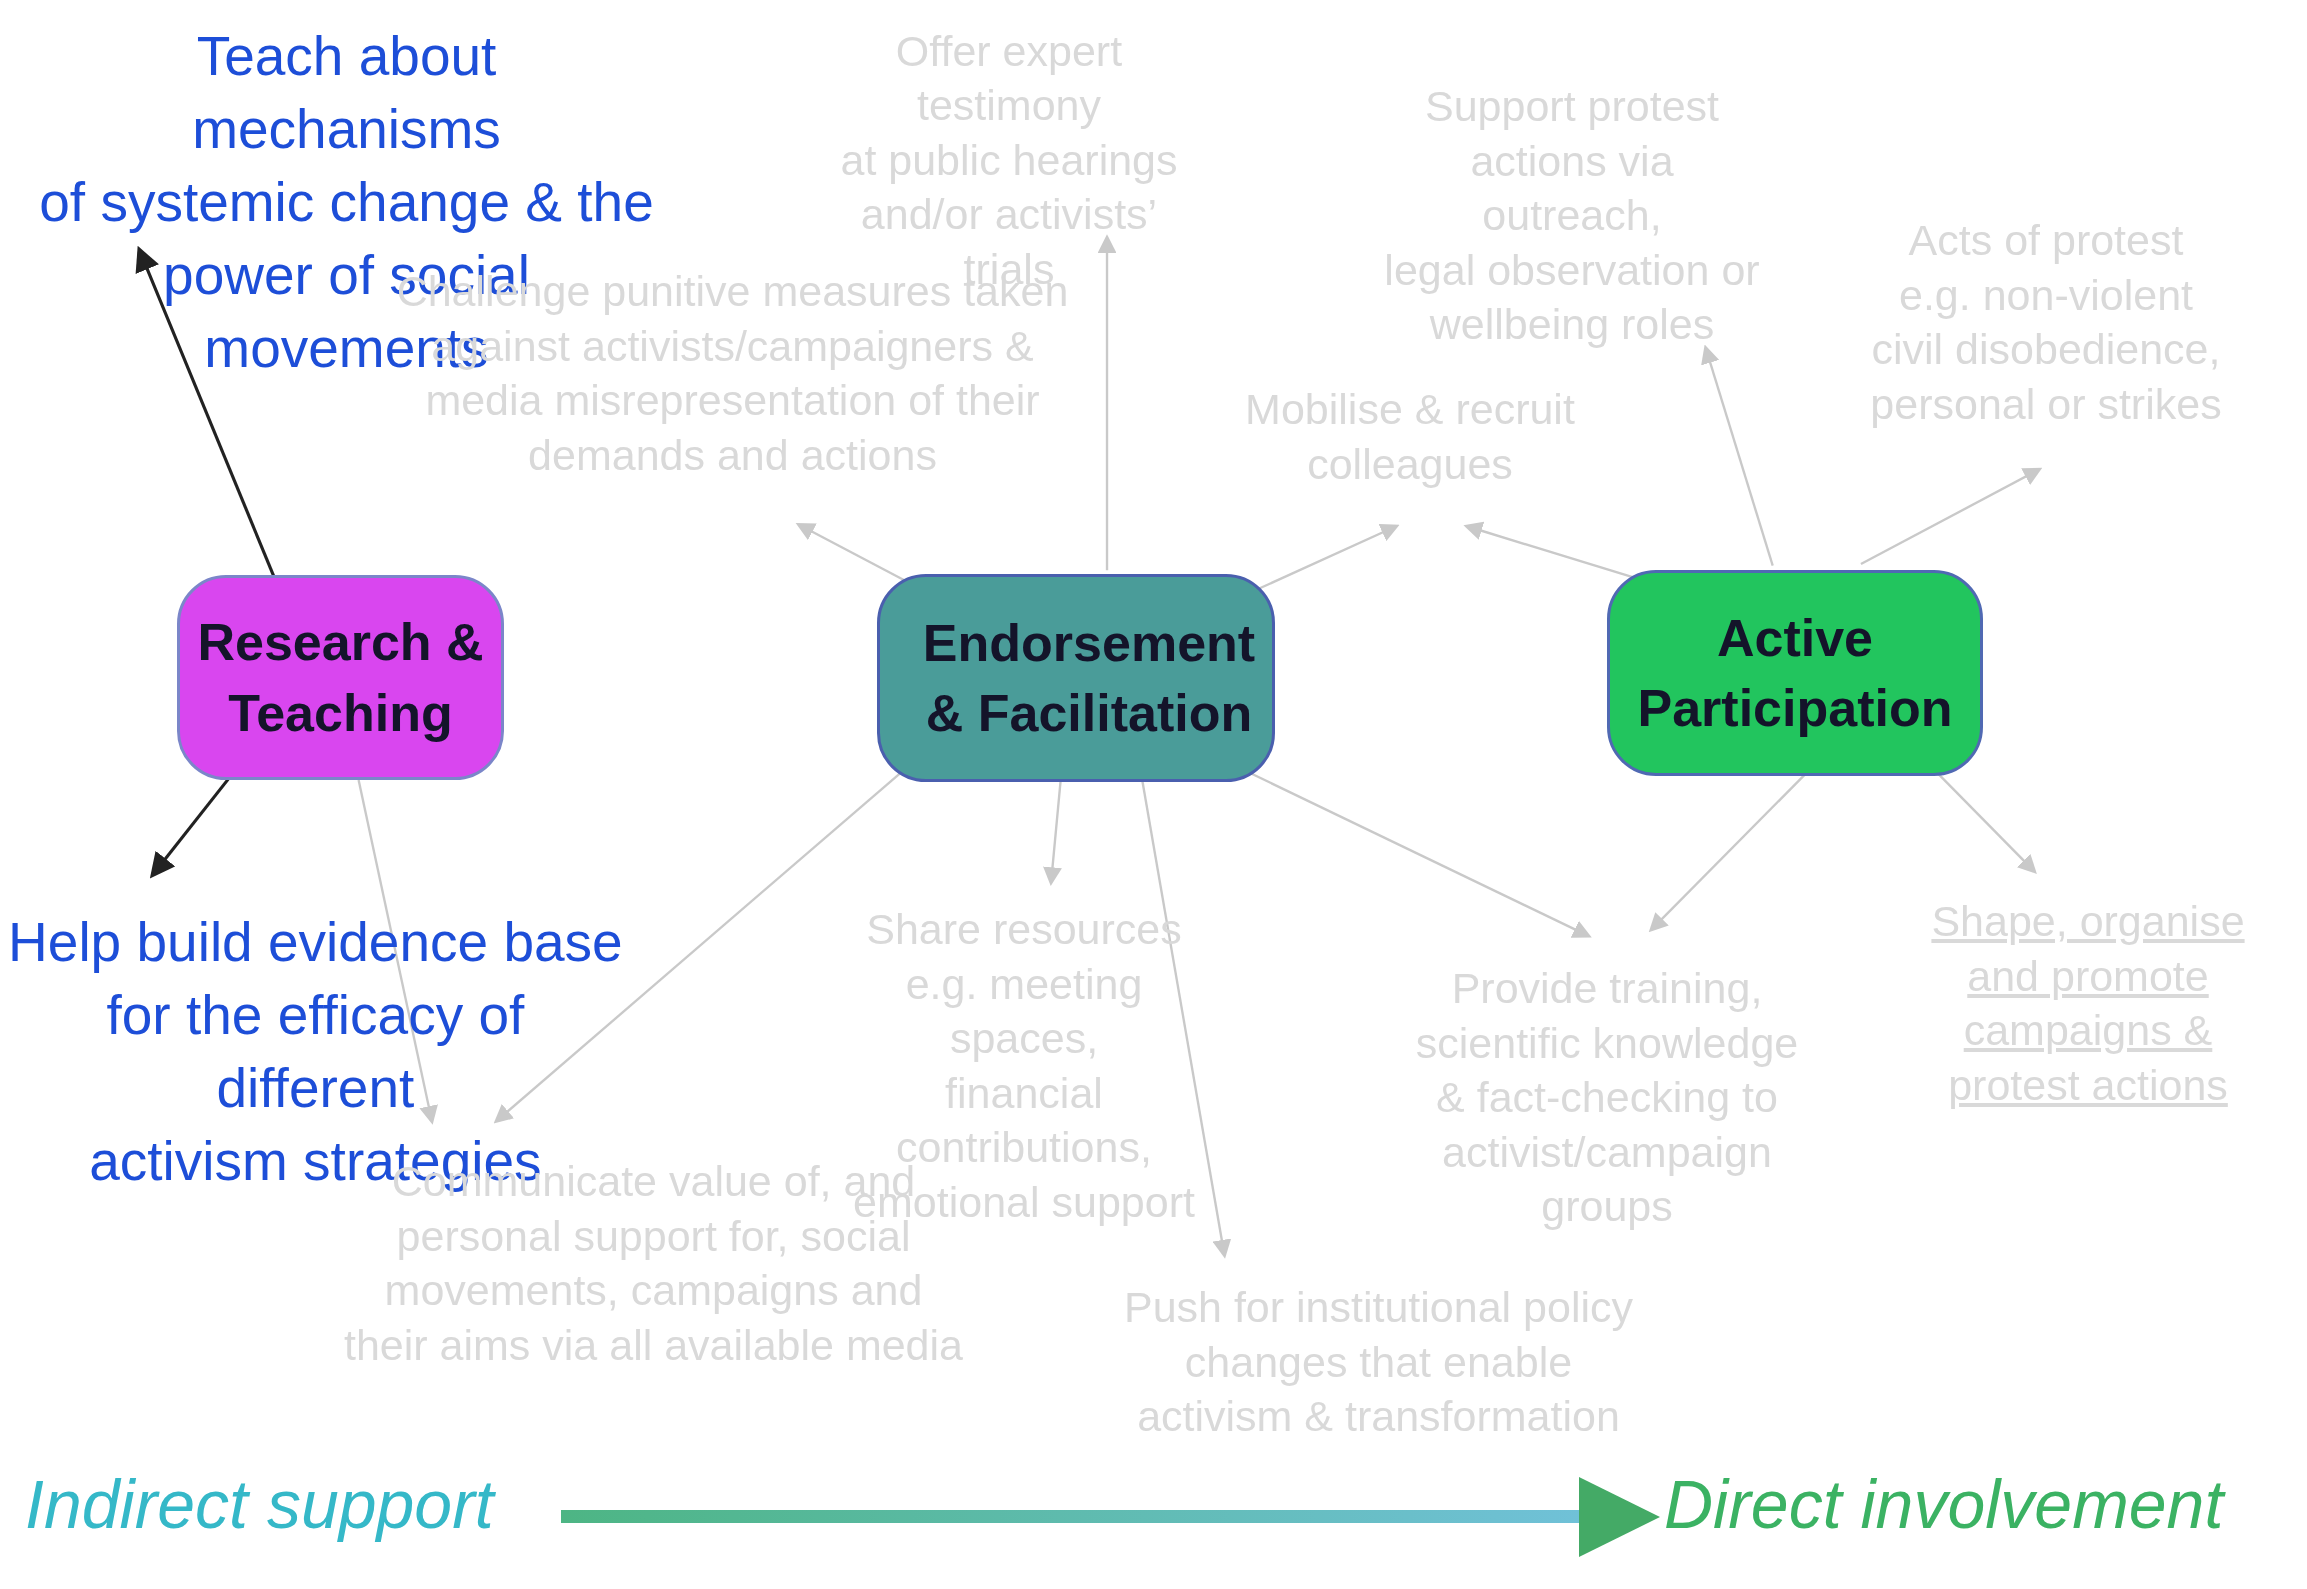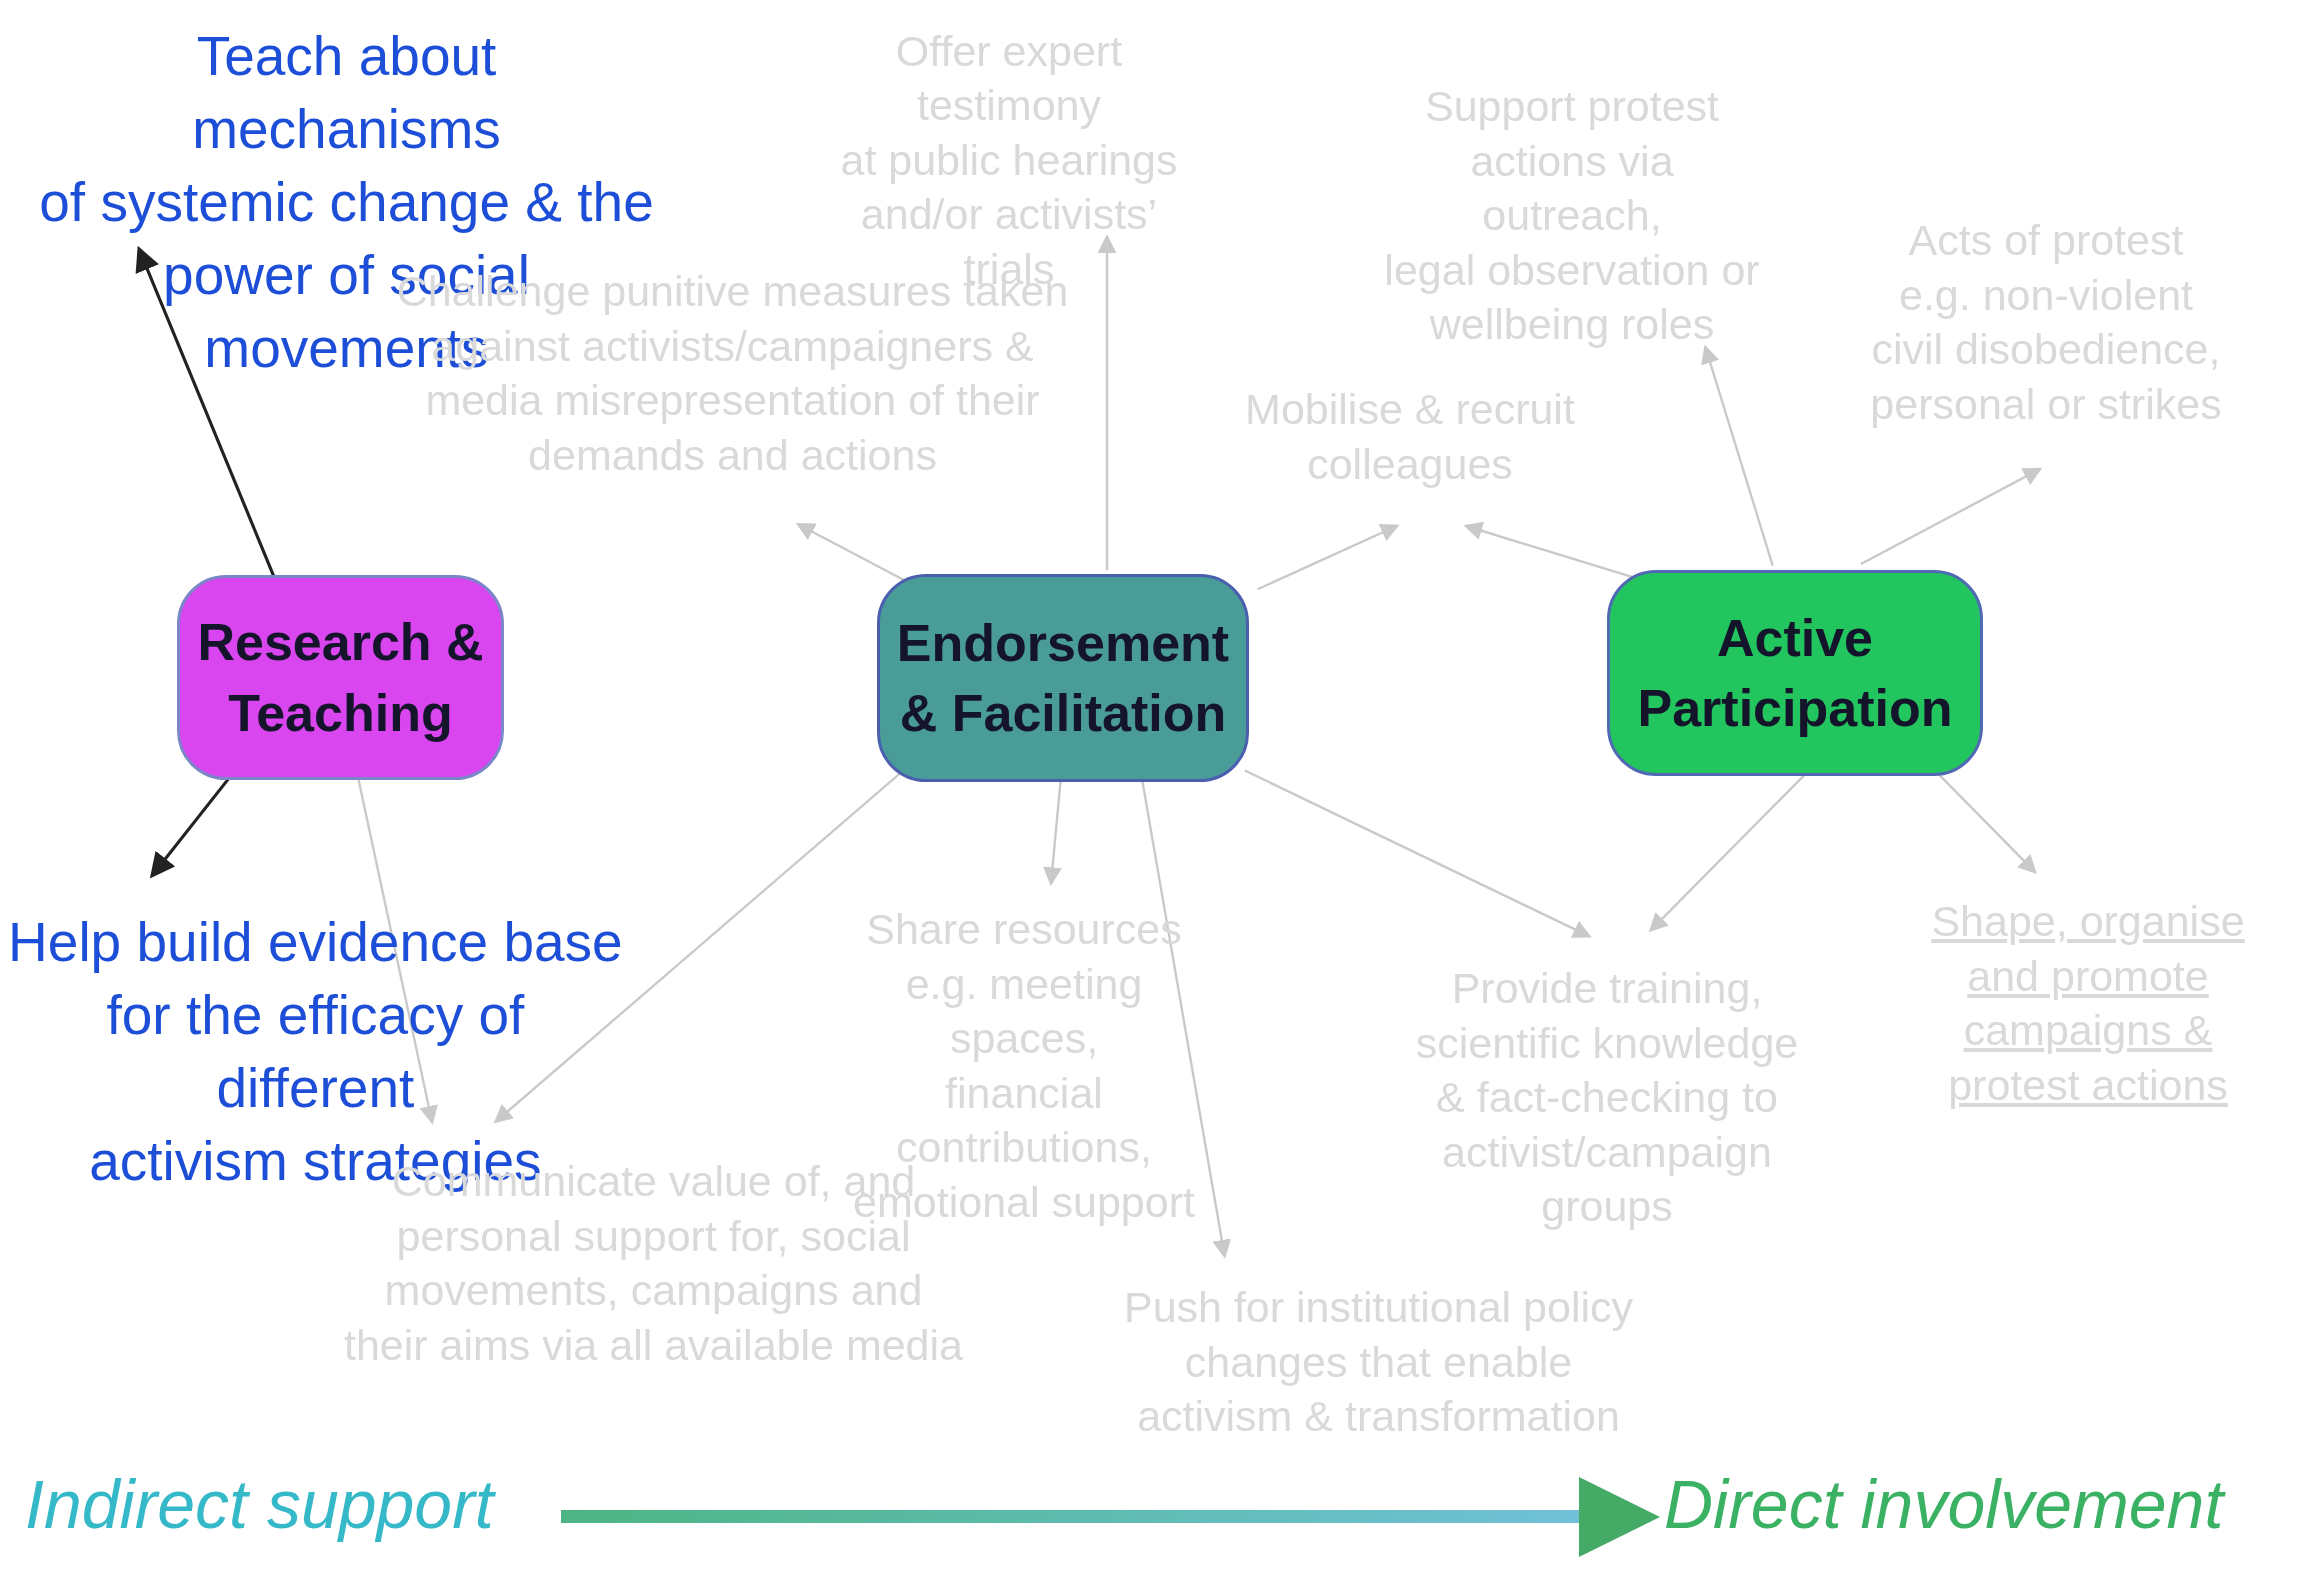--- a/index.html
+++ b/index.html
@@ -136,21 +136,21 @@
   <div class="note" style="left:240px;top:1154px;width:827px;">Communicate value of, and
 personal support for, social
 movements, campaigns and
 their aims via all available media</div>
   <div class="note" style="left:1024px;top:1280px;width:709px;">Push for institutional policy
 changes that enable
 activism &amp; transformation</div>
 
   <div class="box research" style="left:177px;top:575px;width:321px;height:199px;">Research &amp;
 Teaching</div>
-  <div class="box endorsement" style="left:877px;top:574px;width:366px;height:202px;">Endorsement
+  <div class="box endorsement" style="left:877px;top:574px;width:366px;height:202px;padding-left:26px;">Endorsement
 &amp; Facilitation</div>
   <div class="box active" style="left:1607px;top:570px;width:370px;height:200px;">Active
 Participation</div>
 
   <div class="axis-label left" style="left:25px;top:1467px;">Indirect support</div>
   <div id="axis-bar"></div>
   <div id="axis-arrowhead"></div>
   <div class="axis-label right" style="left:1664px;top:1467px;">Direct involvement</div>
 
 </div>

